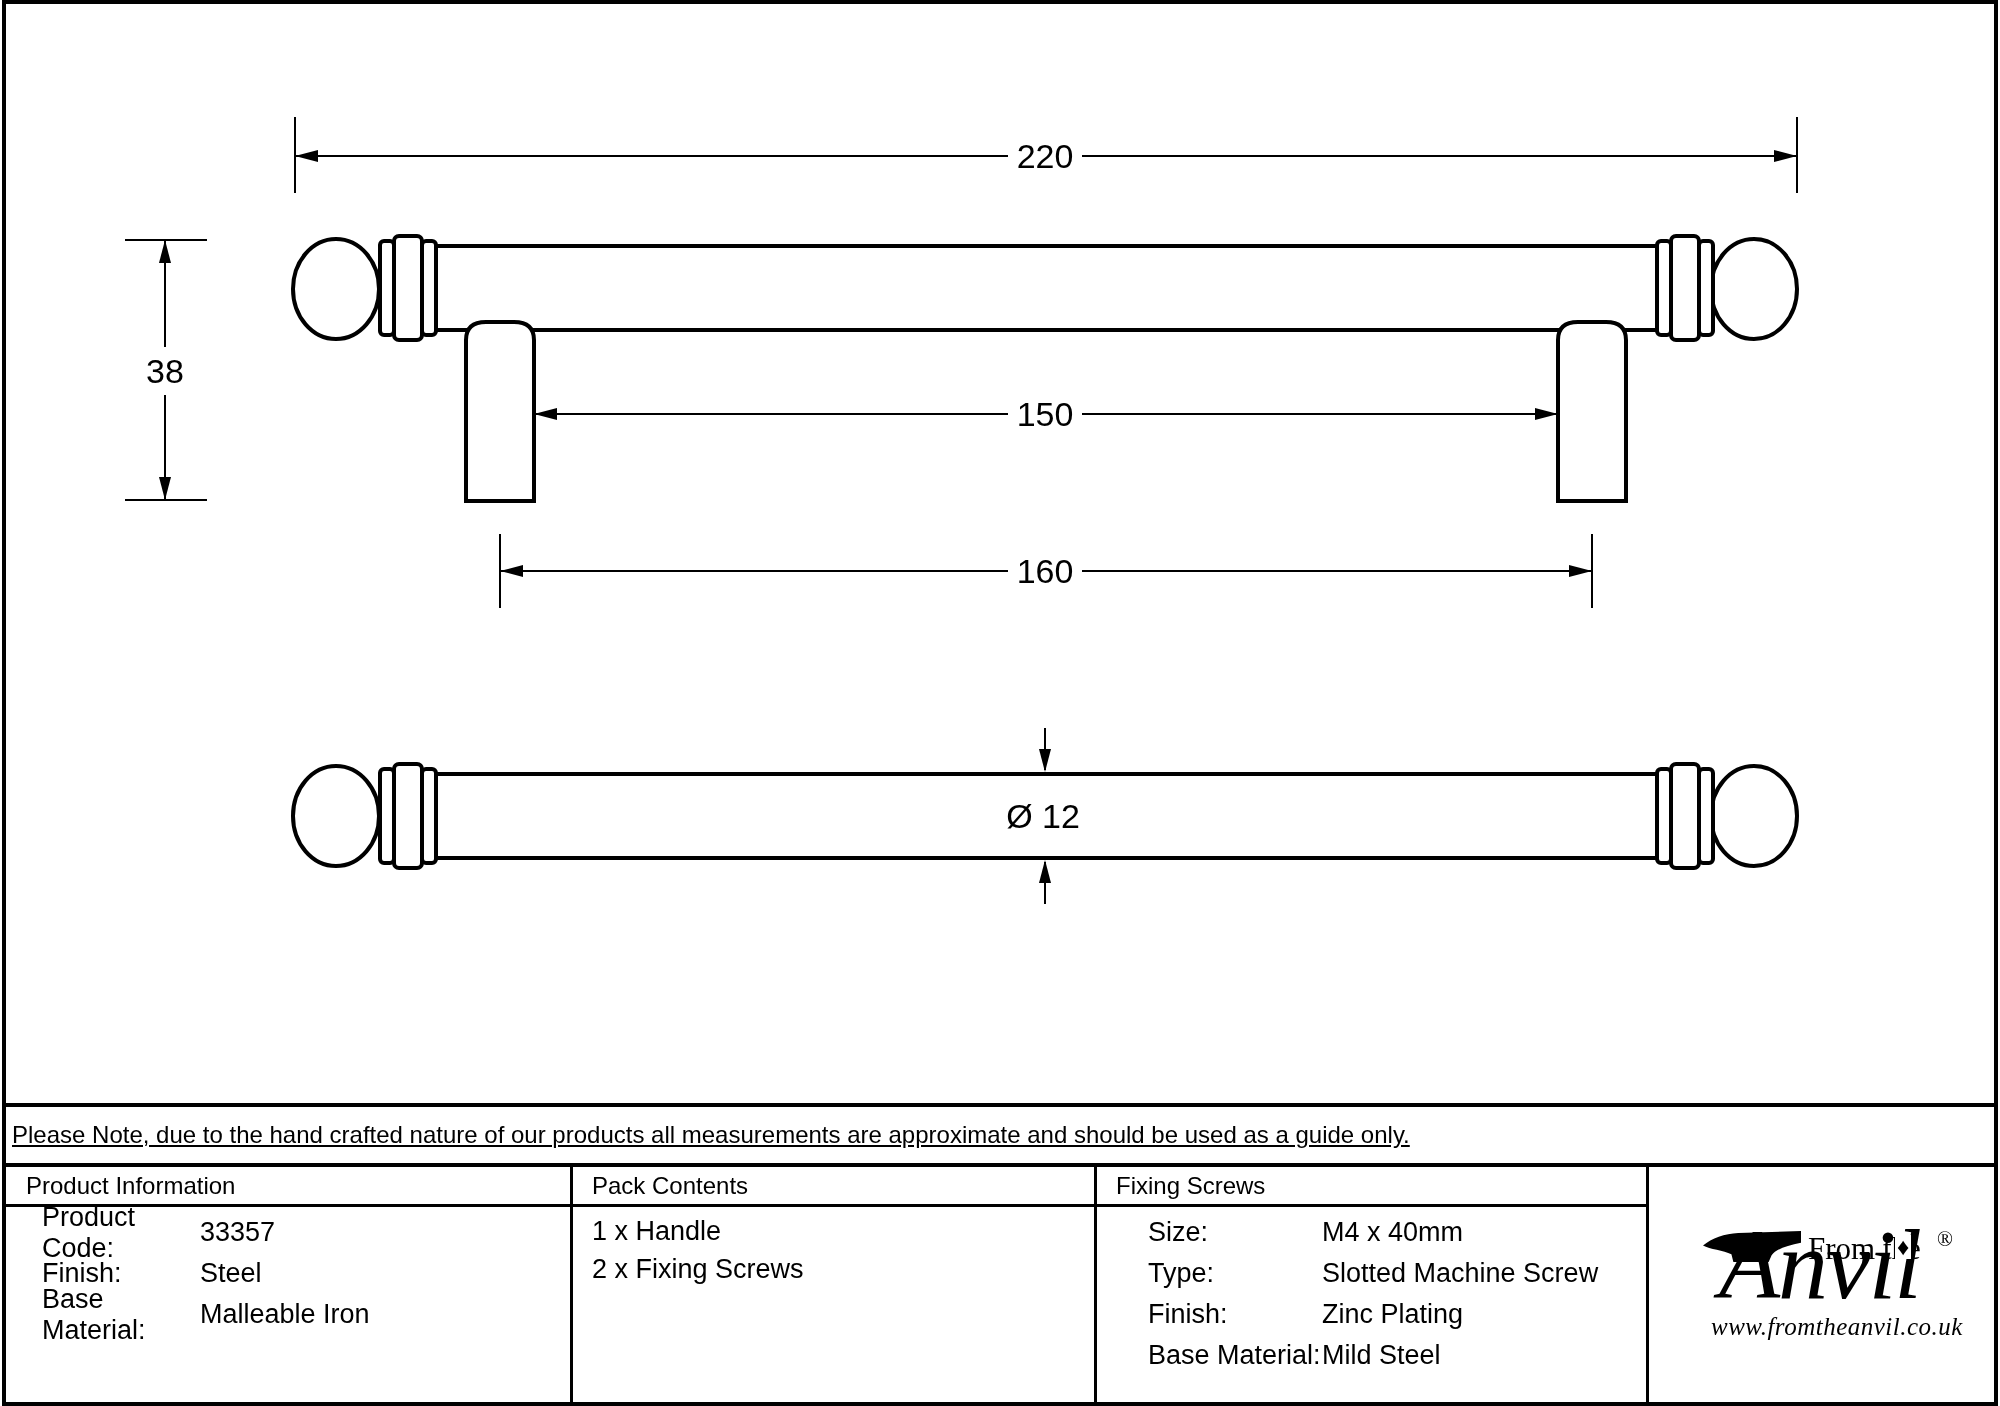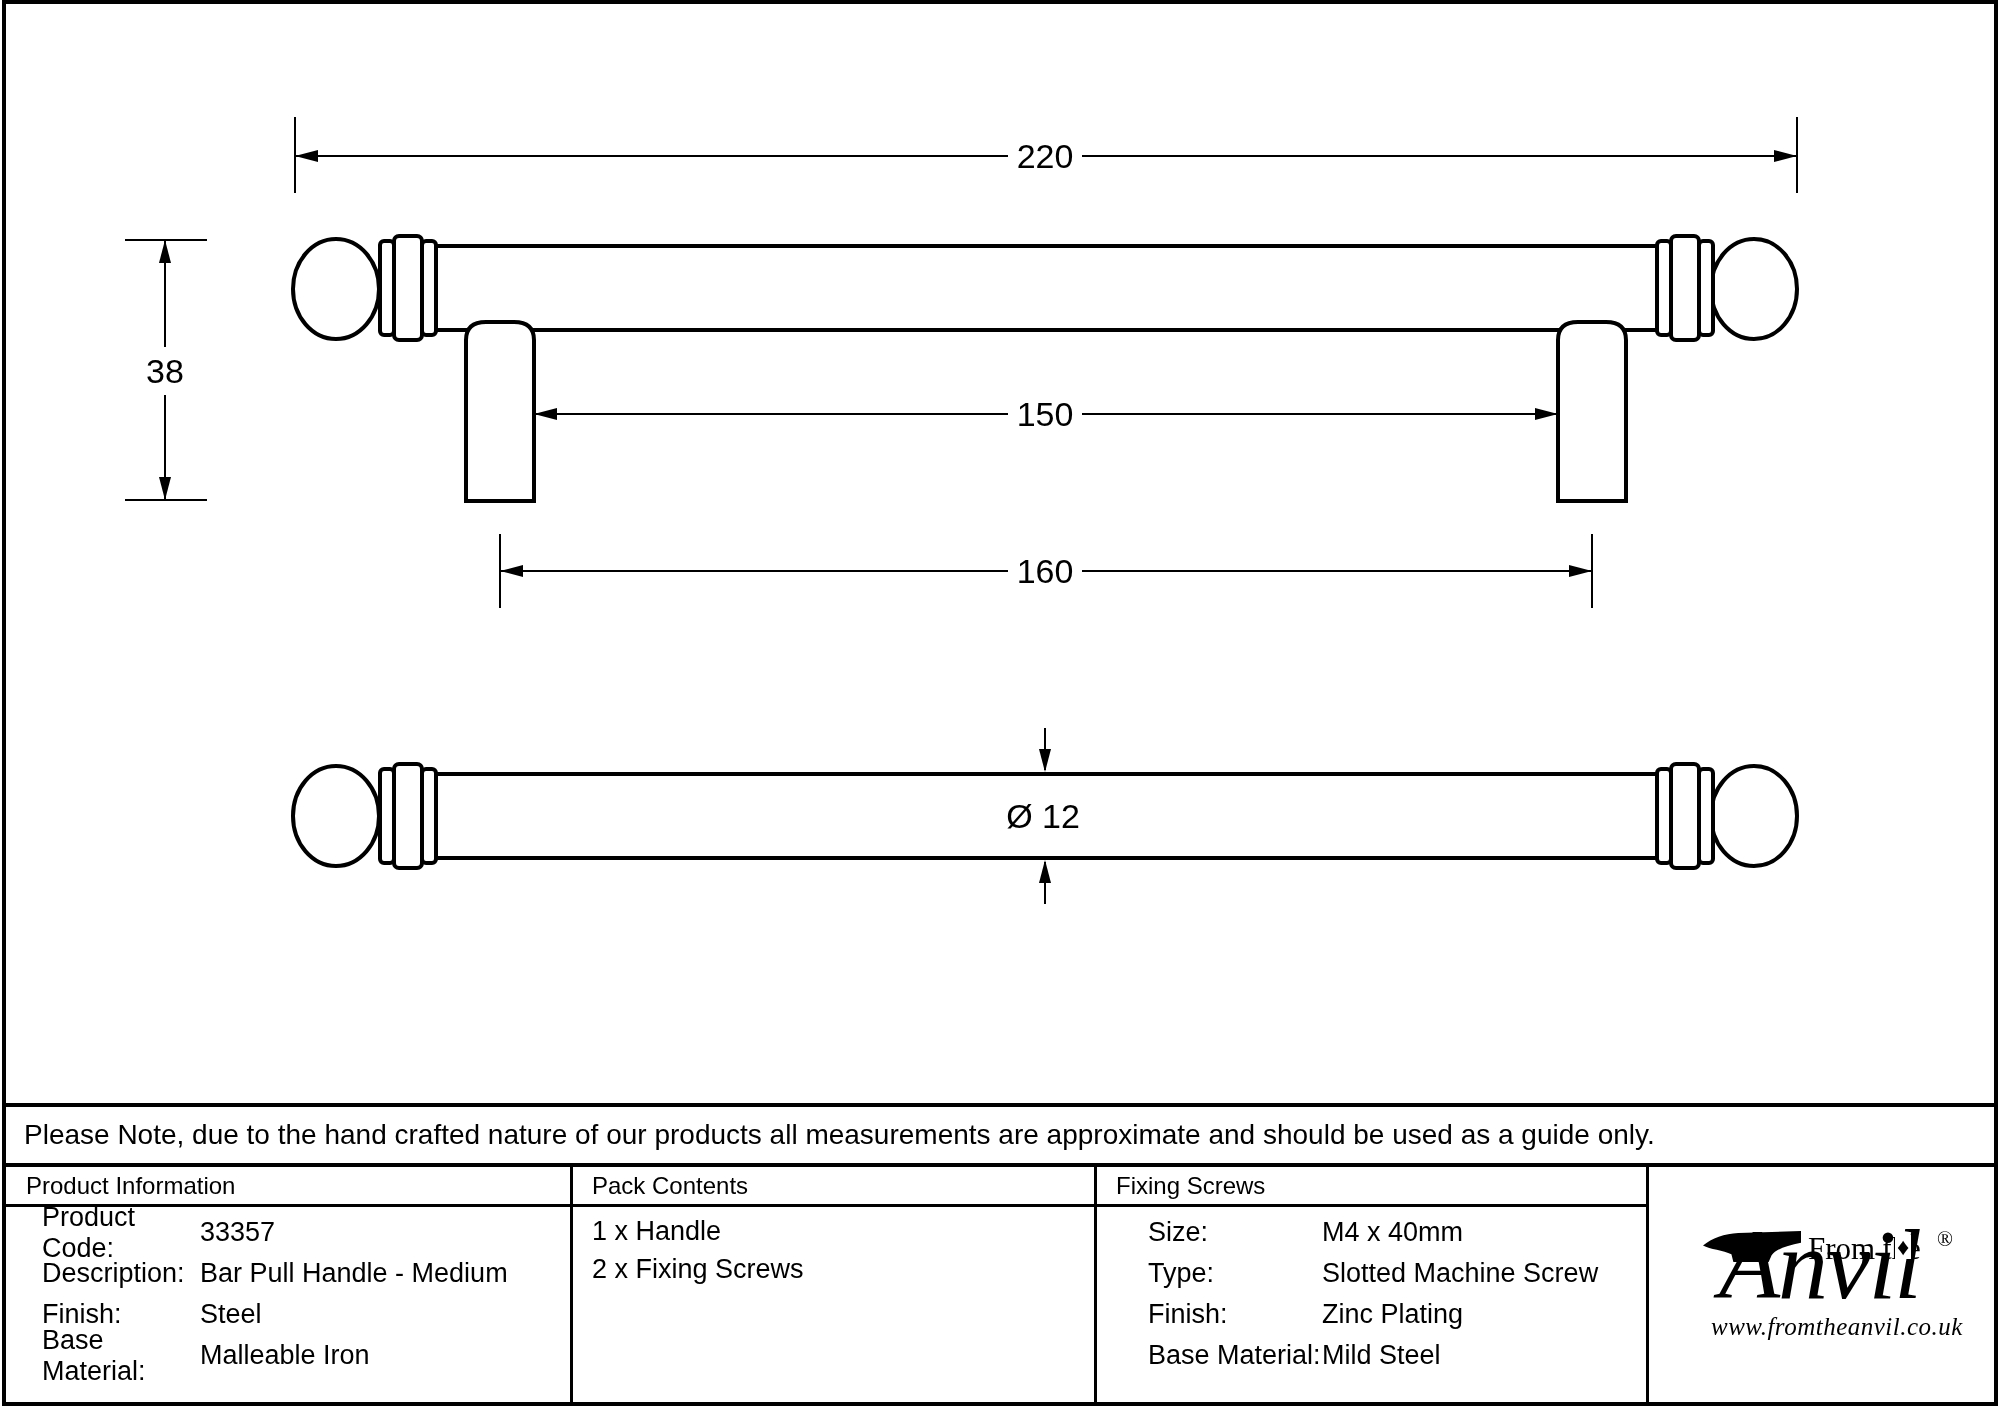--- a/index.html
+++ b/index.html
@@ -16,21 +16,21 @@
   svg text.dim{
     font-family:"Liberation Sans",sans-serif;
     font-size:34px;fill:#000;
   }
   
   .note-row{
     position:absolute;left:2px;top:1103px;width:1992px;height:60px;
     border-top:4px solid #000;display:flex;align-items:center;
     box-sizing:border-box;
   }
-  .note-row .note-text{font-size:28px;padding-left:22px;}
+  .note-row .note-text{font-size:24px;padding-left:10px;text-decoration:underline;}
   
   .thead-row{
     position:absolute;left:2px;top:1163px;width:1992px;height:41px;
     border-top:4px solid #000;box-sizing:border-box;
   }
   .th{
     position:absolute;top:1172px;font-size:24px;
   }
   .hline-body{position:absolute;left:2px;top:1204px;width:1644px;height:3px;background:#000;}
   .vline{position:absolute;top:1163px;width:3px;height:241px;background:#000;}
@@ -166,24 +166,20 @@
 <div class="vline" style="left:570px"></div>
 <div class="vline" style="left:1094px"></div>
 <div class="vline" style="left:1646px"></div>
 
 <div class="cell-body pi-body" style="left:42px">
   <div class="spec-row">
     <span class="spec-label">Product Code:</span>
     <span class="spec-value">33357</span>
   </div>
   <div class="spec-row">
-    <span class="spec-label">Description:</span>
-    <span class="spec-value">Bar Pull Handle - Medium</span>
-  </div>
-  <div class="spec-row">
     <span class="spec-label">Finish:</span>
     <span class="spec-value">Steel</span>
   </div>
   <div class="spec-row">
     <span class="spec-label">Base Material:</span>
     <span class="spec-value">Malleable Iron</span>
   </div>
 </div>
 
 <div class="cell-body pc-body" style="left:592px">

